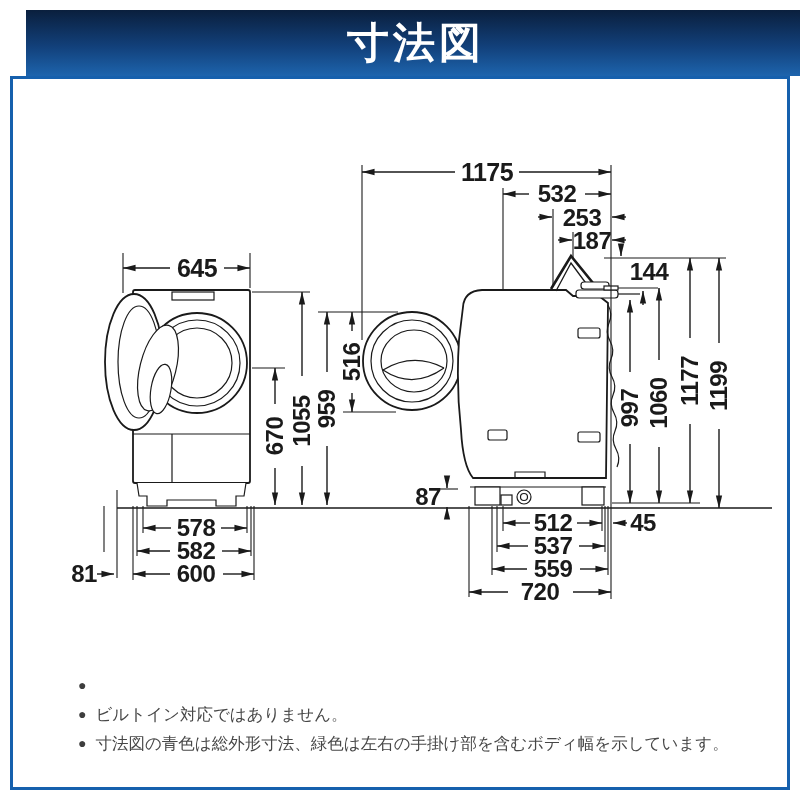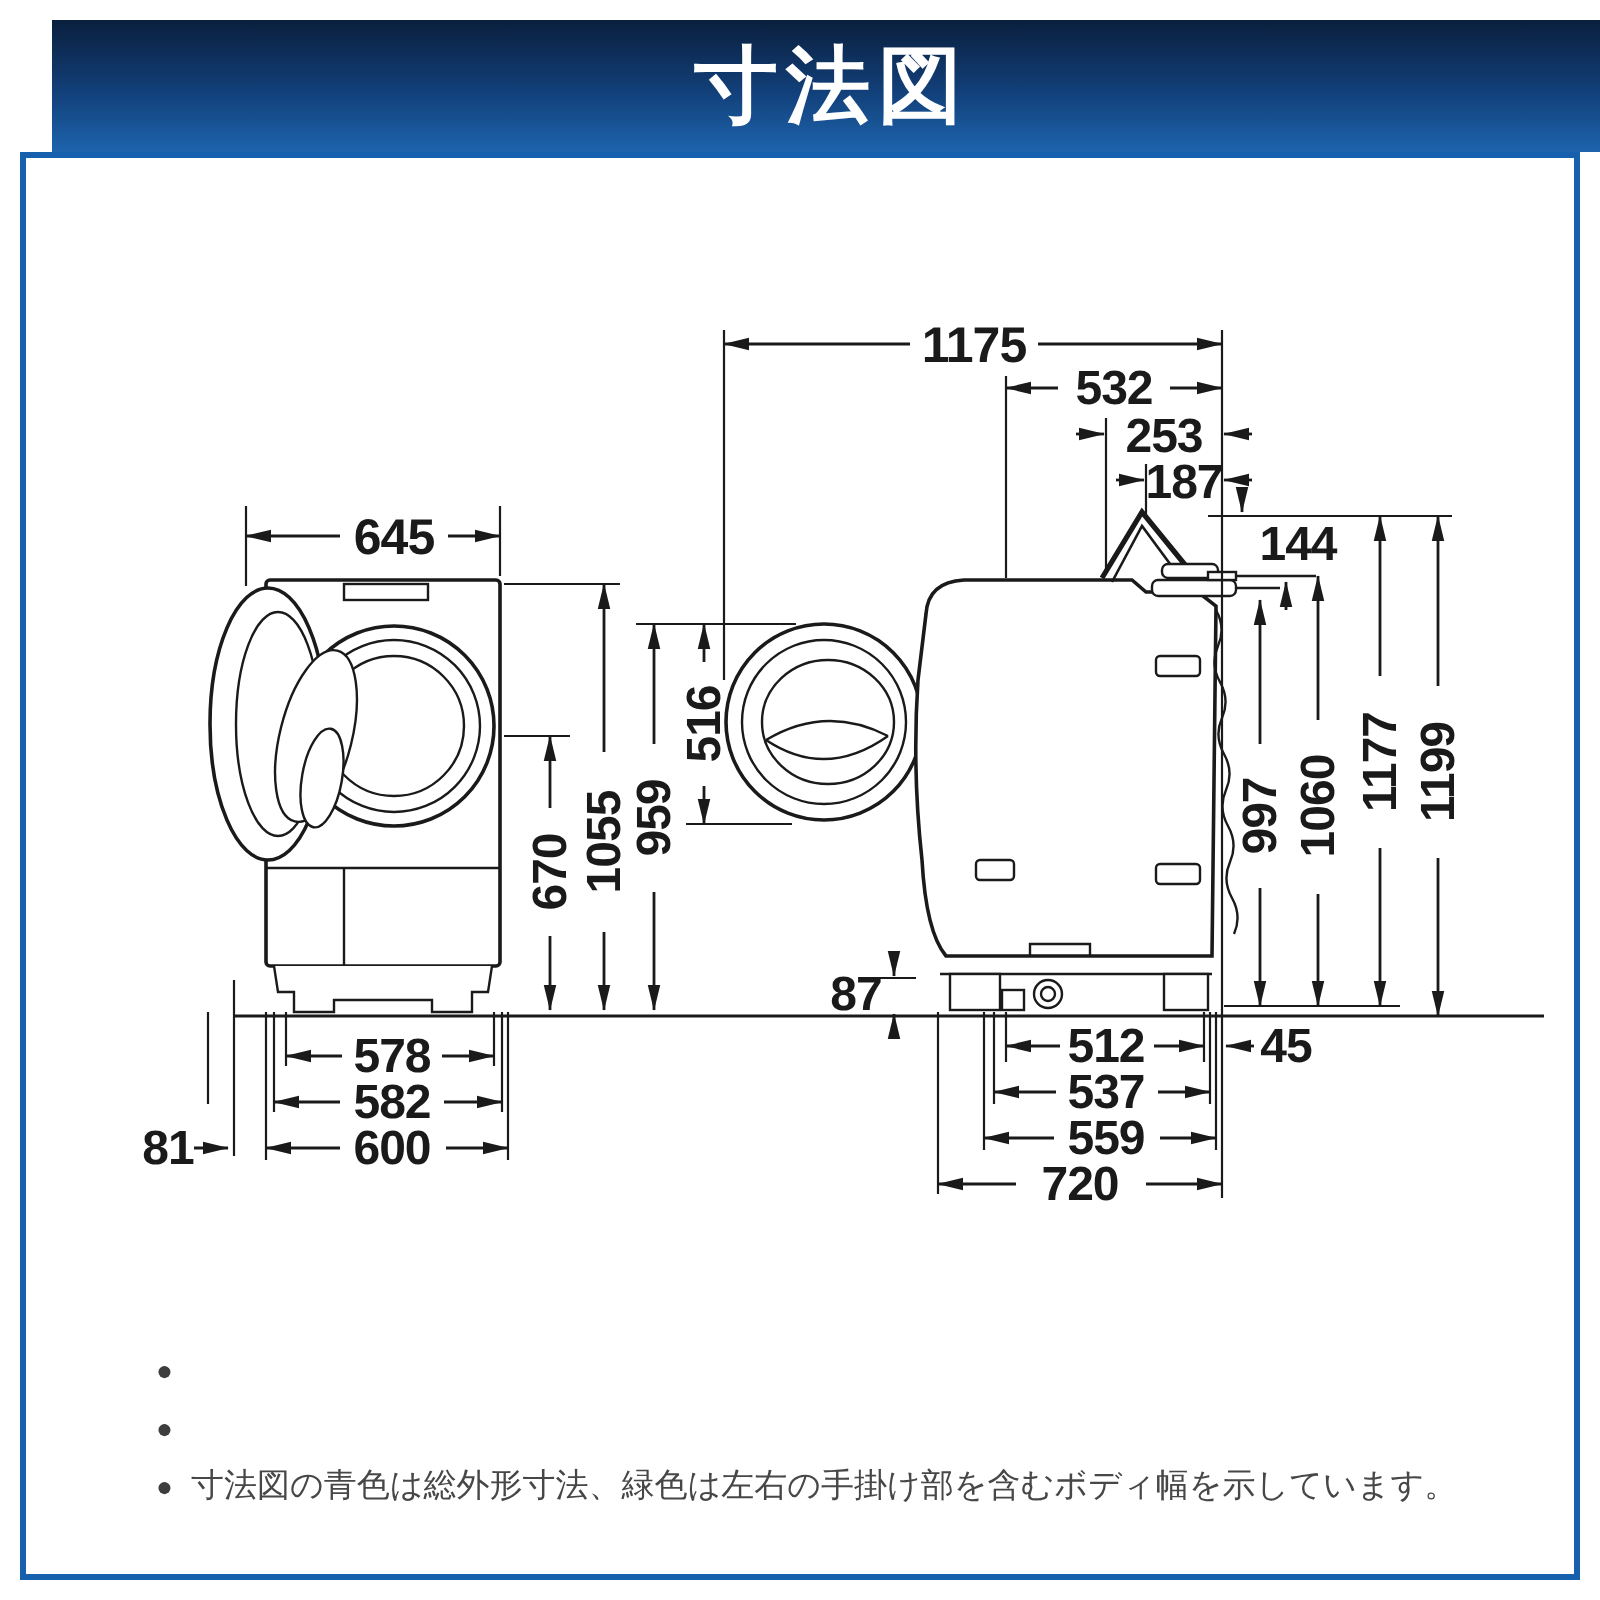--- a/index.html
+++ b/index.html
@@ -230,20 +230,21 @@
 
       <line class="ground" x1="117" y1="508" x2="772" y2="508"></line>
     </svg>
 
     <div class="notes">
       <div class="note-row">
         <span class="bullet">●</span>
       </div>
       <div class="note-row">
         <span class="bullet">●</span>
+        <span class="note-text">ビルトイン対応ではありません。</span>
       </div>
       <div class="note-row">
         <span class="bullet">●</span>
         <span class="note-text">寸法図の青色は総外形寸法、緑色は左右の手掛け部を含むボディ幅を示しています。</span>
       </div>
     </div>
 
   </div>
 </div>
 

